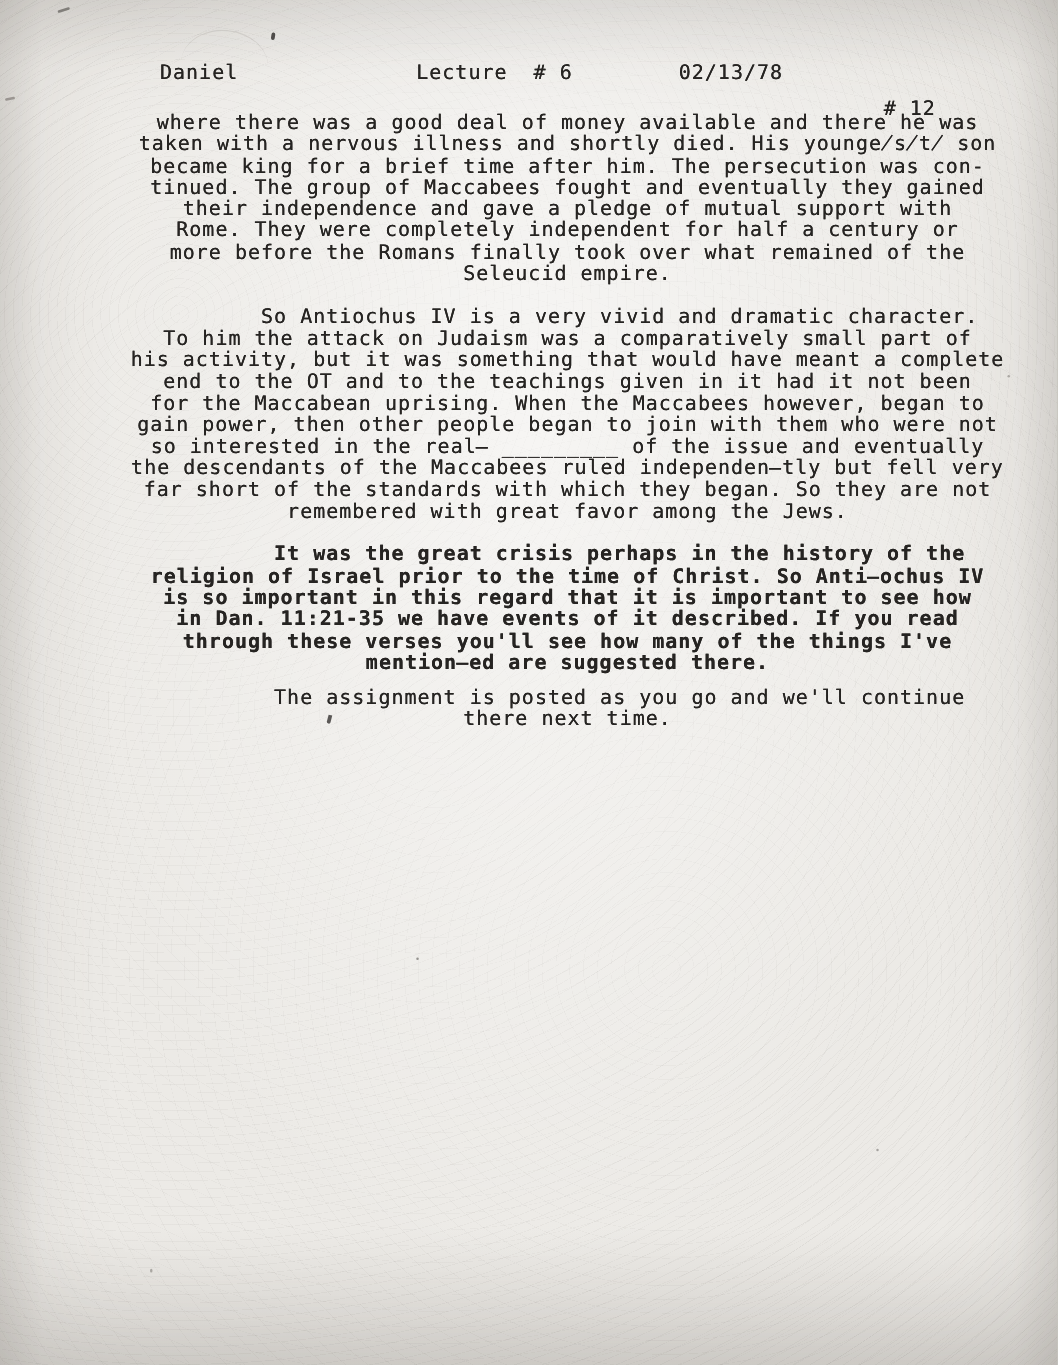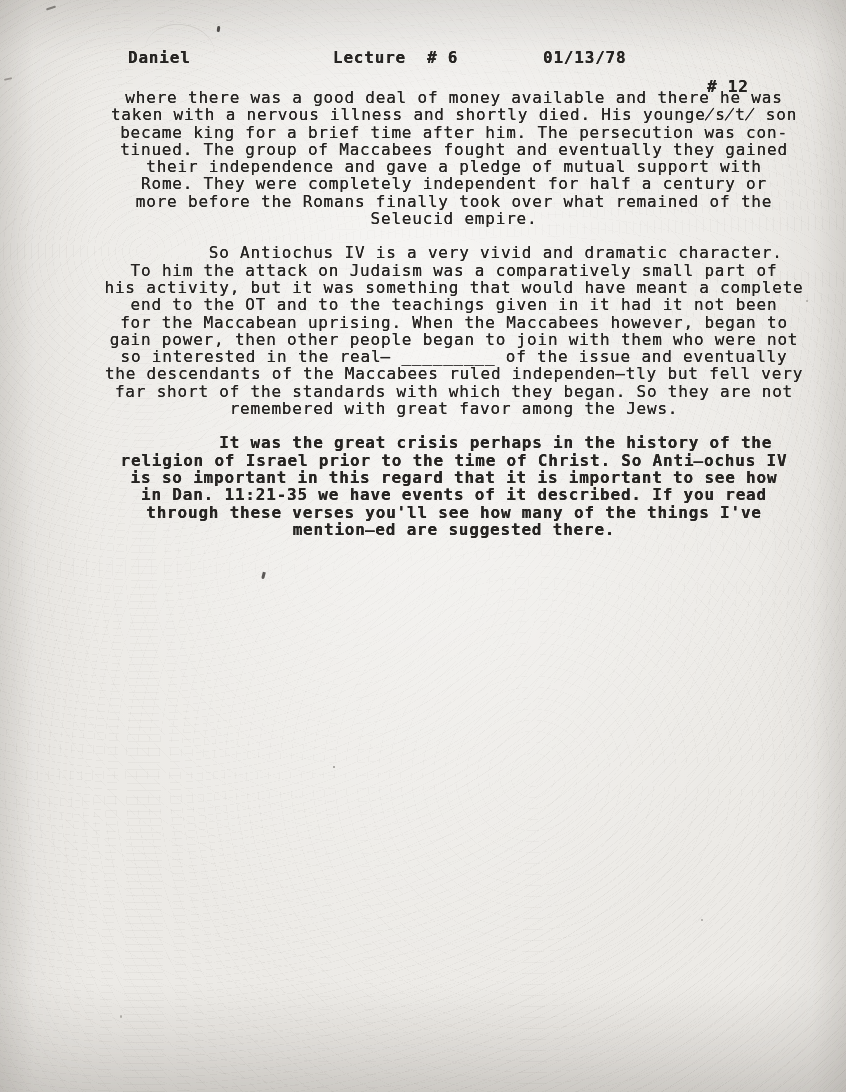--- a/index.html
+++ b/index.html
@@ -29,21 +29,21 @@
     inset: 0;
     box-shadow: inset 0 0 90px rgba(90,84,76,0.18);
     pointer-events: none;
   }
   .typed {
     font-size: 16px;
     letter-spacing: 0.8px;
     text-shadow: 0 0 0.5px currentColor;
   }
   .header-row { position: absolute; top: 0; left: 0; width: 100%; height: 80px; }
-  .header-row span { position: absolute; top: 48px; white-space: pre; font-weight: bold; }
+  .header-row span { position: absolute; top: 48px; white-space: pre; }
   .h-course  { left: 128px; }
   .h-lecture { left: 333px; }
   .h-date    { left: 543px; }
   .h-page    { left: 707px; margin-top: 29px; }
   .body-text {
     position: absolute;
     left: 84px;
     top: 89px;
     width: 740px;
     text-align: center;
@@ -84,21 +84,21 @@
   .a-speck-4 { left: 806px; top: 300px; width: 2px; height: 2px; background: rgba(60,56,52,0.35); border-radius: 50%; }
 </style>
 </head>
 <body>
 
 <div class="paper">
 
   <div class="header-row typed">
     <span class="h-course">Daniel</span>
     <span class="h-lecture">Lecture  # 6</span>
-    <span class="h-date">01/13/78</span>
+    <span class="h-date">02/13/78</span>
     <span class="h-page"># 12</span>
   </div>
 
   <div class="body-text typed">
     <p class="para">where there was a good deal of money available and there he was
 taken with a nervous illness and shortly died. His younge̸s̸t̸ son
 became king for a brief time after him. The persecution was con-
 tinued. The group of Maccabees fought and eventually they gained
 their independence and gave a pledge of mutual support with
 Rome. They were completely independent for half a century or
@@ -113,20 +113,22 @@
 so interested in the real̶ _________ of the issue and eventually
 the descendants of the Maccabees ruled independen̶tly but fell very
 far short of the standards with which they began. So they are not
 remembered with great favor among the Jews.</p>
     <p class="para">        It was the great crisis perhaps in the history of the
 religion of Israel prior to the time of Christ. So Anti̶ochus IV
 is so important in this regard that it is important to see how
 in Dan. 11:21-35 we have events of it described. If you read
 through these verses you'll see how many of the things I've
 mention̶ed are suggested there.</p>
+    <p class="para">        The assignment is posted as you go and we'll continue
+there next time.</p>
   </div>
 
   <div class="artifact a-dash-top"></div>
   <div class="artifact a-dot-top"></div>
   <div class="artifact a-pencil-curve"></div>
   <div class="artifact a-left-dash"></div>
   <div class="artifact a-stray-comma"></div>
   <div class="artifact a-speck-1"></div>
   <div class="artifact a-speck-2"></div>
   <div class="artifact a-speck-3"></div>

